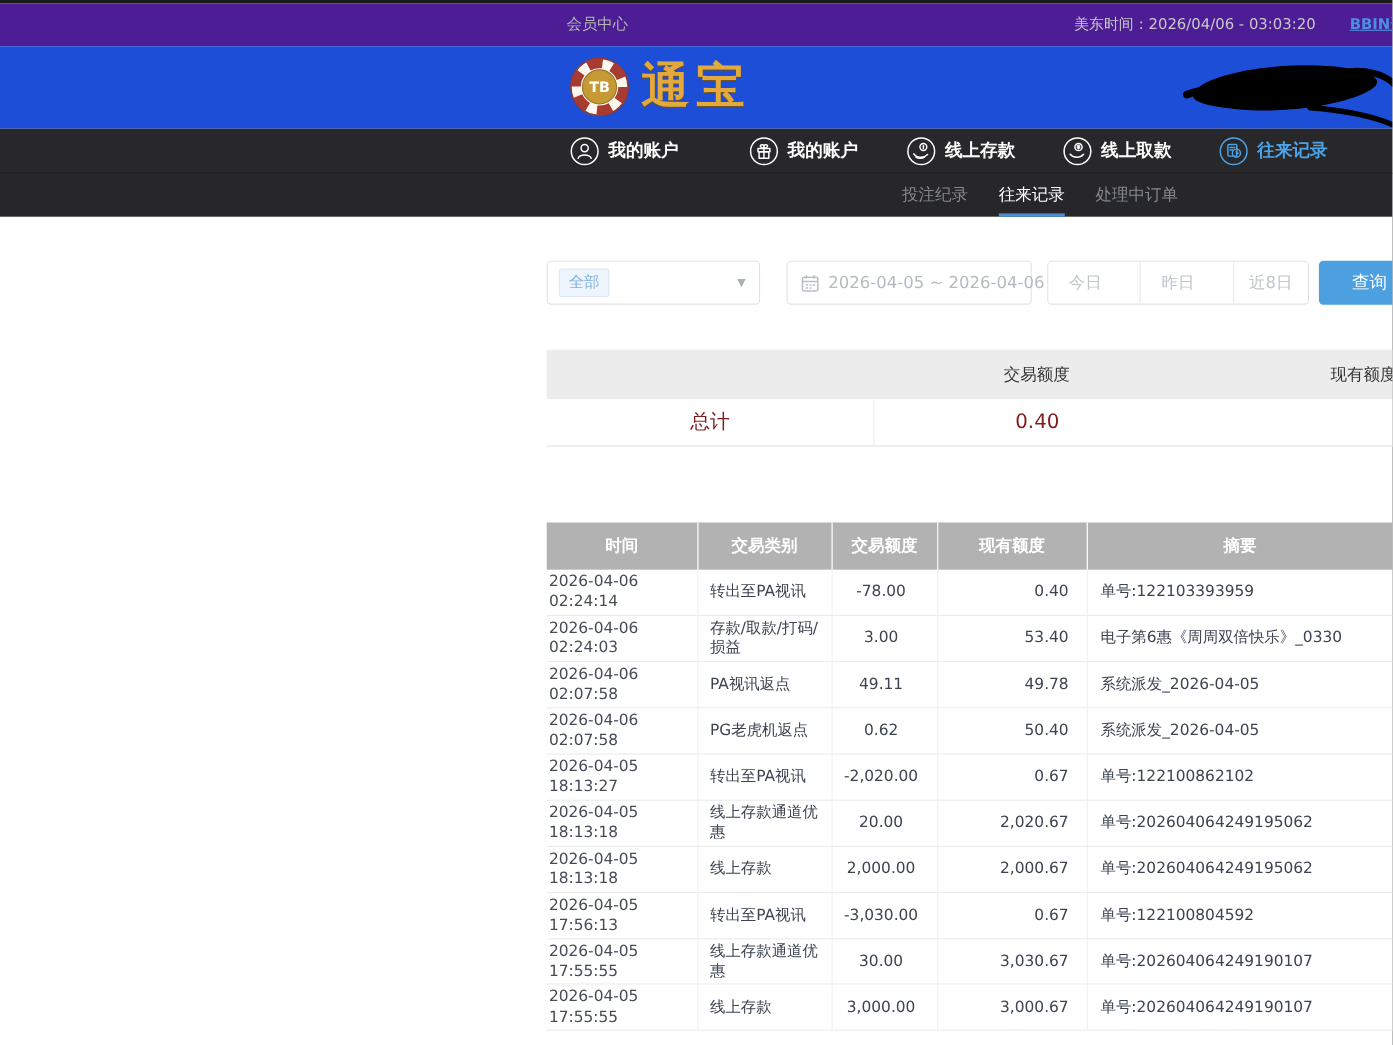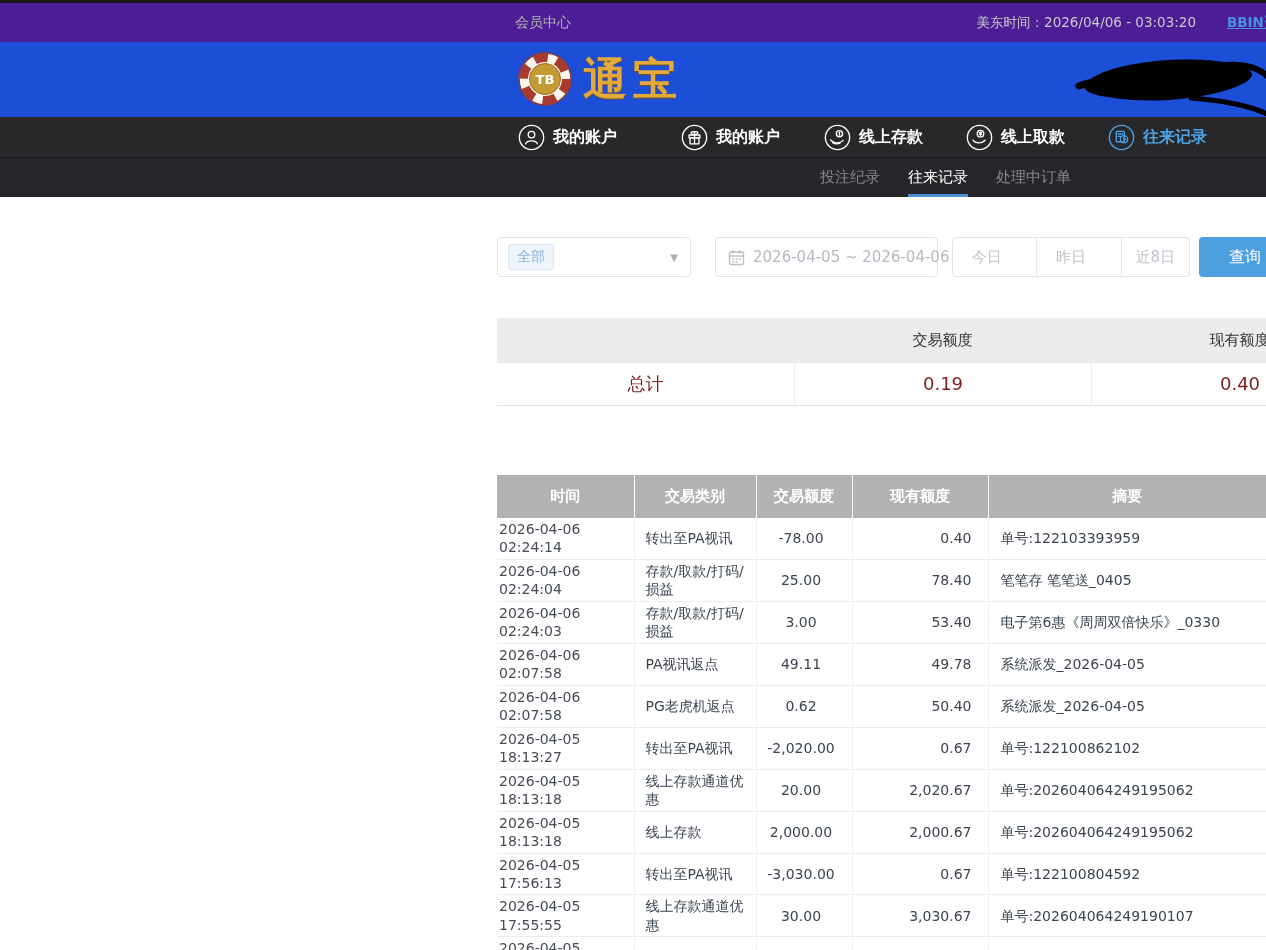--- a/index.html
+++ b/index.html
@@ -188,21 +188,20 @@
   <button class="search-btn">查询</button>
 
   <div class="sum">
     <div class="sum-head">
       <div class="sc"></div>
       <div class="sc">交易额度</div>
       <div class="sc">现有额度</div>
     </div>
     <div class="sum-body">
       <div class="sc">总计</div>
-      <div class="sc">0.19</div>
       <div class="sc">0.40</div>
     </div>
   </div>
 
   <table class="rec">
     <colgroup>
       <col class="c-time">
         <col class="c-type">
         <col class="c-amt">
         <col class="c-bal">
@@ -219,27 +218,20 @@
     </thead>
     <tbody>
         <tr>
           <td class="col-time">2026-04-06 02:24:14</td>
           <td class="col-type">转出至PA视讯</td>
           <td class="col-amount">-78.00</td>
           <td class="col-balance">0.40</td>
           <td class="col-summary">单号:122103393959</td>
         </tr>
         <tr>
-          <td class="col-time">2026-04-06 02:24:04</td>
-          <td class="col-type">存款/取款/打码/损益</td>
-          <td class="col-amount">25.00</td>
-          <td class="col-balance">78.40</td>
-          <td class="col-summary">笔笔存 笔笔送_0405</td>
-        </tr>
-        <tr>
           <td class="col-time">2026-04-06 02:24:03</td>
           <td class="col-type">存款/取款/打码/损益</td>
           <td class="col-amount">3.00</td>
           <td class="col-balance">53.40</td>
           <td class="col-summary">电子第6惠《周周双倍快乐》_0330</td>
         </tr>
         <tr>
           <td class="col-time">2026-04-06 02:07:58</td>
           <td class="col-type">PA视讯返点</td>
           <td class="col-amount">49.11</td>

